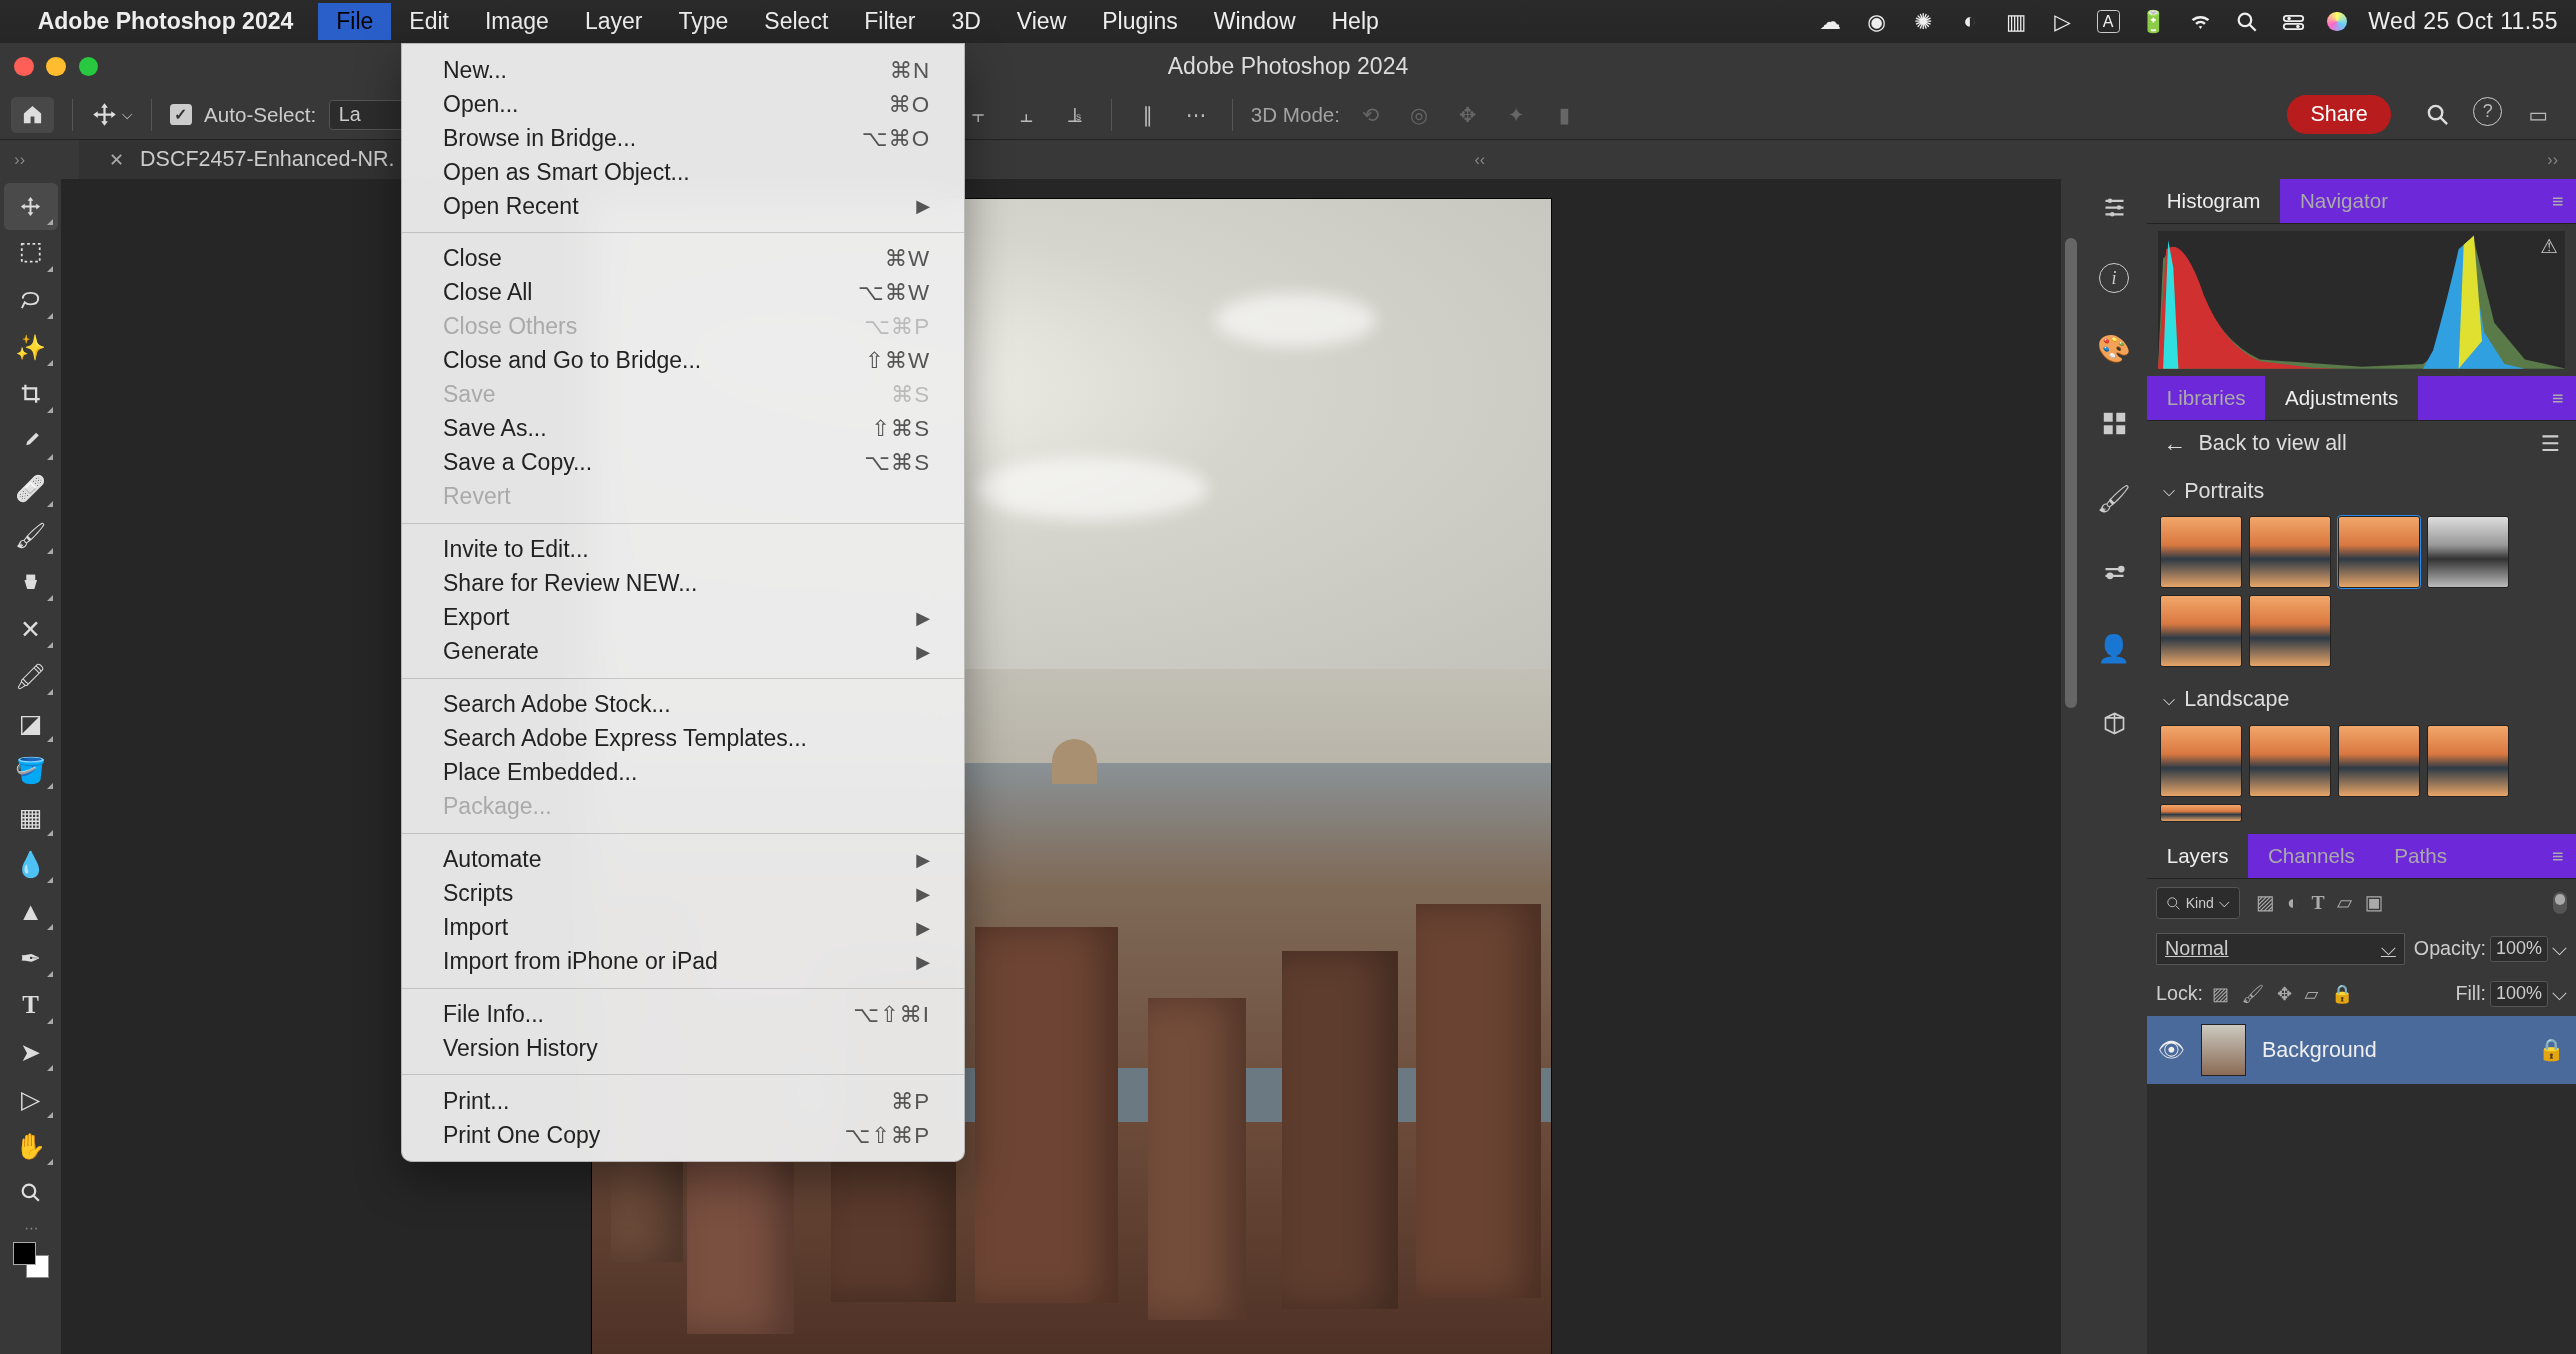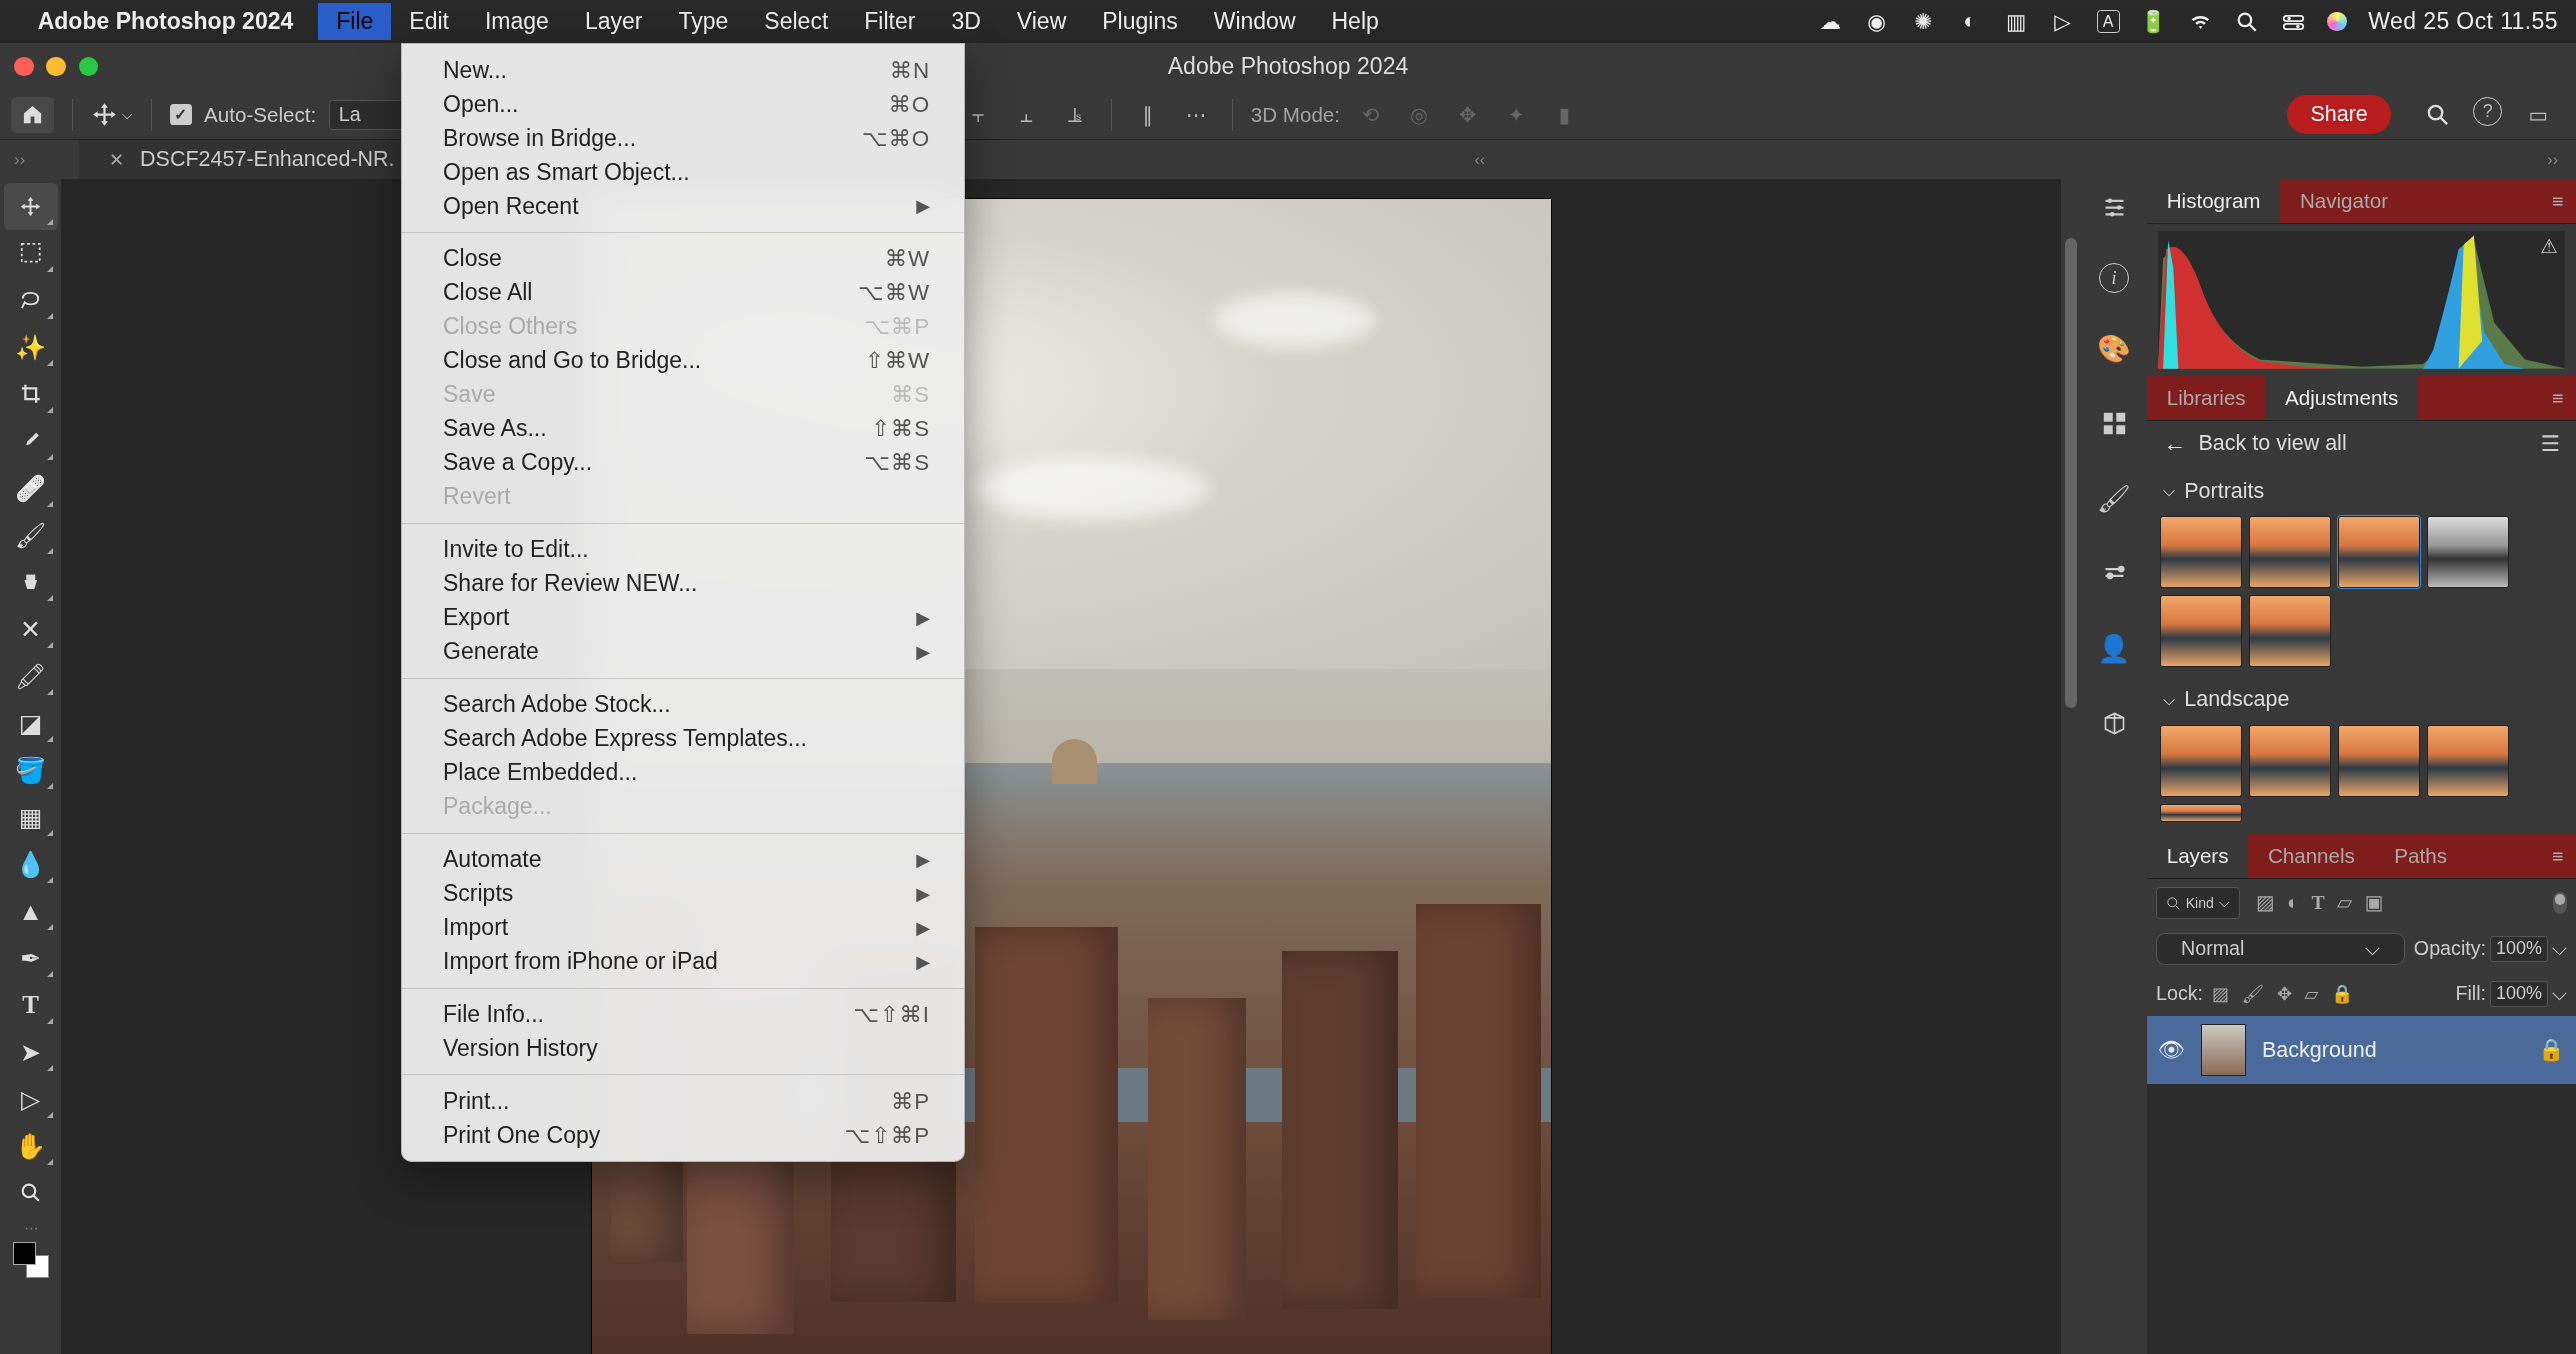--- a/index.html
+++ b/index.html
@@ -66,21 +66,21 @@
 .water { position: absolute; top: 74%; left: 20%; right: 0; height: 54px; background: #6b7a82; }
 .scroll-v { position: absolute; right: 0; top: 0; bottom: 0; width: 19.7px; background: #383838; }
 .scroll-thumb { position: absolute; left: 3.6px; right: 3.6px; top: 5%; height: 40%; background: #666; border-radius: 7.2px; }
 
 
 .right-iconcol { width: 66px; background: #383838; display: flex; flex-direction: column; align-items: center; padding-top: 9px; gap: 36px; }
 .right-iconcol .rico { width: 39px; height: 39px; color: #ccc; display: flex; align-items: center; justify-content: center; font-size: 27px; }
 
 
 .right-panels { width: 429px; background: #383838; display: flex; flex-direction: column; }
-.panel-tabs { display: flex; align-items: center; height: 45px; background: #7f1d1d; border-bottom: 0.9px solid #222; }
+.panel-tabs { display: flex; align-items: center; height: 45px; background: #6d28d9; border-bottom: 0.9px solid #222; }
 .panel-tab { padding: 0 19.7px; height: 100%; display: flex; align-items: center; color: #aaa; font-size: 20.6px; }
 .panel-tab.active { background: #383838; color: #eee; }
 .panel-tabs .menu { margin-left: auto; color: #aaa; padding-right: 12.5px; font-size: 19.7px; }
 
 .histogram-box { height: 152px; padding: 7.2px 10.7px; position: relative; }
 .histogram { width: 100%; height: 100%; position: relative; background: #2a2a2a; overflow: hidden; }
 .hist-warn { position: absolute; right: 18px; top: 10.7px; color: #ccc; font-size: 19.7px; }
 
 .section-header { display: flex; align-items: center; height: 45px; padding: 0 16px; color: #ddd; font-size: 21.5px; gap: 12.5px; }
 .section-header .back { font-size: 23px; }
@@ -95,21 +95,21 @@
 .preset-thumb.outline { outline: 1.8px solid #2d8ceb; }
 
 .layers-panel { flex: 1; display: flex; flex-direction: column; }
 .layers-controls { display: flex; align-items: center; height: 47px; padding: 0 9px; gap: 9px; }
 .kind-sel { background: #2c2c2c; border: 0.9px solid #555; height: 32px; border-radius: 3.6px; display: flex; align-items: center; padding: 0 9px; color: #ccc; font-size: 14px; gap: 5.4px; }
 .layer-filter-icons { display: flex; gap: 12.5px; margin-left: 7.2px; color: #aaa; font-size: 19.7px; }
 .filter-toggle { margin-left: auto; width: 14.3px; height: 21.5px; background: #555; border-radius: 7.2px; position: relative; }
 .filter-toggle::after { content: ''; position: absolute; width: 10.7px; height: 10.7px; background: #aaa; border-radius: 50%; top: 1.8px; left: 1.8px; }
 
 .blend-row, .lock-row { display: flex; align-items: center; height: 45px; padding: 0 9px; color: #ccc; font-size: 19.7px; gap: 9px; }
-.blend-sel { background: #2c2c2c; border: 0.9px solid #555; height: 32px; border-radius: 9px; padding: 0 24px; flex: 1; display: flex; align-items: center; justify-content: space-between; }
+.blend-sel { background: #2c2c2c; border: 0.9px solid #555; height: 32px; border-radius: 1px; padding: 0 8px; flex: 1; display: flex; align-items: center; justify-content: space-between; text-decoration: underline; }
 .opf { display: flex; align-items: center; gap: 3.6px; }
 .opf .val { background: #2c2c2c; border: 0.9px solid #555; padding: 1.8px 5.4px; border-radius: 2.7px; font-size: 18px; }
 .lock-icons { display: flex; gap: 12.5px; color: #aaa; font-size: 18px; }
 
 .layer-row { display: flex; align-items: center; height: 68px; background: #4b6a9c; padding: 0 10.7px; gap: 16px; color: #eee; font-size: 21.5px; }
 .layer-row .eye { font-size: 21.5px; }
 .layer-row .thumb { width: 45px; height: 52px; background: linear-gradient(#ccc9c0 0%, #8a6b55 100%); border: 0.9px solid #222; }
 .layer-row .lock { margin-left: auto; }
 .layers-spacer { flex: 1; background: #2c2c2c; }
 

